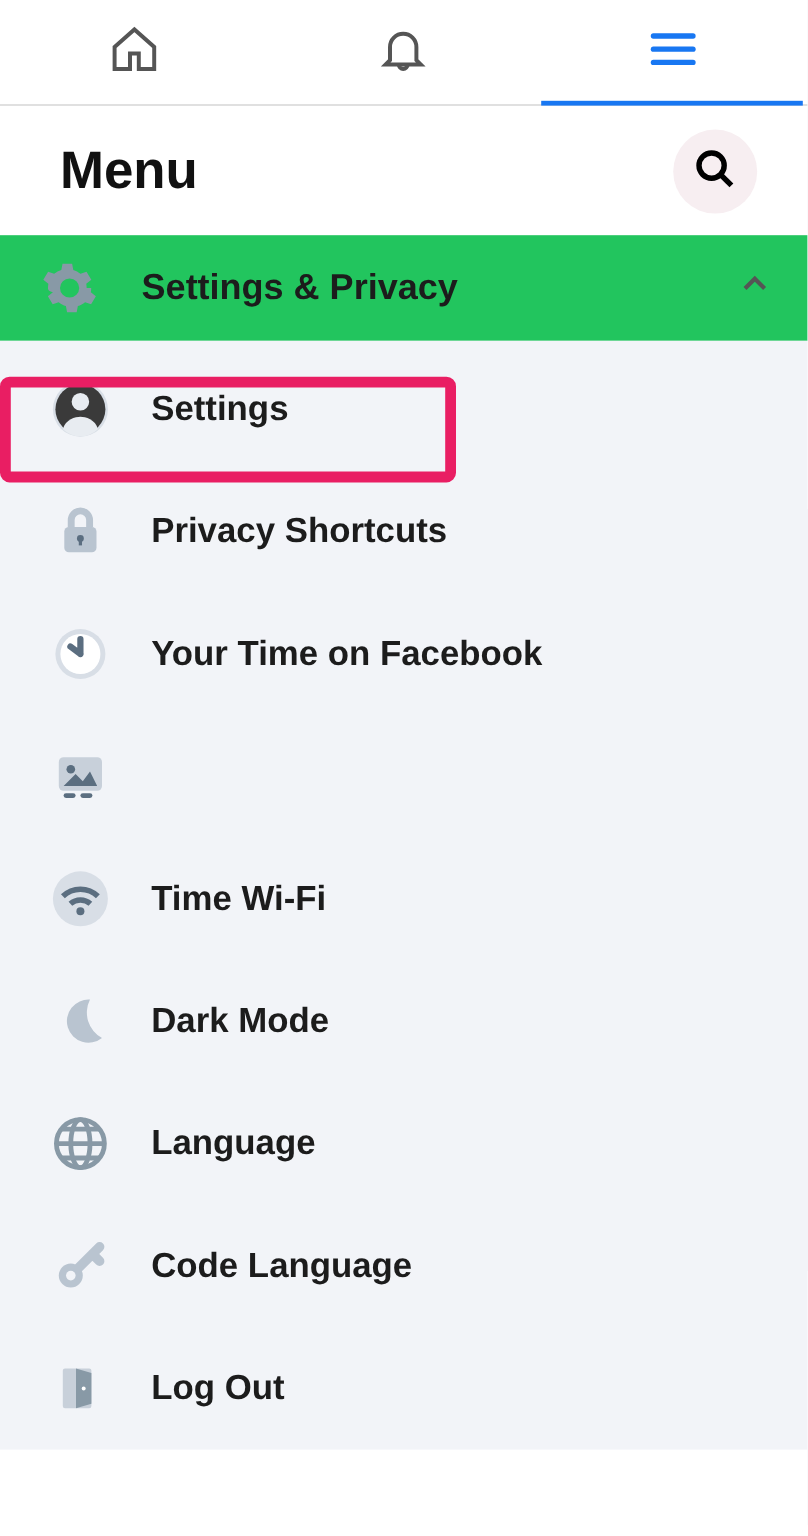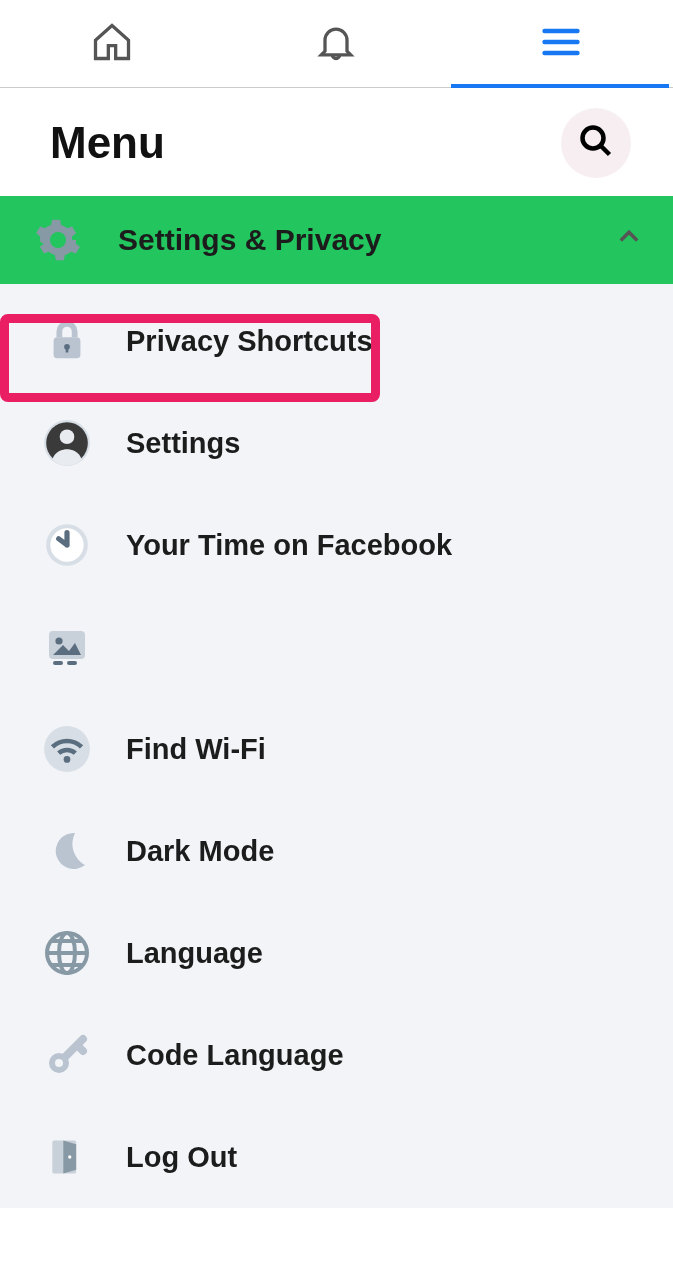--- a/index.html
+++ b/index.html
@@ -147,40 +147,40 @@
     <svg width="28" height="28" viewBox="0 0 24 24" fill="none" stroke="#555" stroke-width="3">
         <polyline points="5 15 12 8 19 15"></polyline>
       </svg>
   </div>
 </div>
 
 <div class="sub-list">
 
   <div class="sub-item">
     <div class="icon-wrap">
+      <svg viewBox="0 0 24 24" width="50" height="50">
+          <circle cx="12" cy="12" r="11" fill="#d8dee6"></circle>
+          <circle cx="12" cy="12" r="10" fill="#3a3a3a"></circle>
+          <circle cx="12" cy="9" r="3.5" fill="#e8ecf1"></circle>
+          <path fill="#e8ecf1" d="M5 20 c1-4 5-5 7-5 s6 1 7 5 a10 10 0 0 1-14 0z"></path>
+        </svg>
+    </div>
+    <div class="label">Settings</div>
+  </div>
+
+  <div class="sub-item">
+    <div class="icon-wrap">
       <svg viewBox="0 0 24 24" width="46" height="46">
           <rect x="5" y="10" width="14" height="11" rx="2" fill="#b9c4d0"></rect>
           <path fill="none" stroke="#b9c4d0" stroke-width="3" d="M8 10 V7 a4 4 0 0 1 8 0 V10"></path>
           <circle cx="12" cy="15" r="1.5" fill="#5b6e80"></circle>
           <rect x="11.3" y="15" width="1.4" height="3" fill="#5b6e80"></rect>
         </svg>
     </div>
     <div class="label">Privacy Shortcuts</div>
-  </div>
-
-  <div class="sub-item">
-    <div class="icon-wrap">
-      <svg viewBox="0 0 24 24" width="50" height="50">
-          <circle cx="12" cy="12" r="11" fill="#d8dee6"></circle>
-          <circle cx="12" cy="12" r="10" fill="#3a3a3a"></circle>
-          <circle cx="12" cy="9" r="3.5" fill="#e8ecf1"></circle>
-          <path fill="#e8ecf1" d="M5 20 c1-4 5-5 7-5 s6 1 7 5 a10 10 0 0 1-14 0z"></path>
-        </svg>
-    </div>
-    <div class="label">Settings</div>
   </div>
 
   <div class="sub-item">
     <div class="icon-wrap">
       <svg viewBox="0 0 24 24" width="50" height="50">
           <circle cx="12" cy="12" r="10" fill="#d8dee6"></circle>
           <circle cx="12" cy="12" r="8" fill="#fff"></circle>
           <path stroke="#5b6e80" stroke-width="2.5" stroke-linecap="round" d="M12 12 L12 6 M12 12 L8 9"></path>
         </svg>
     </div>
@@ -202,21 +202,21 @@
 
   <div class="sub-item">
     <div class="icon-wrap">
       <svg viewBox="0 0 24 24" width="50" height="50">
           <circle cx="12" cy="12" r="11" fill="#d8dee6"></circle>
           <path fill="none" stroke="#5b6e80" stroke-width="2.2" d="M5 11 a10 10 0 0 1 14 0"></path>
           <path fill="none" stroke="#5b6e80" stroke-width="2.2" d="M8 14 a6 6 0 0 1 8 0"></path>
           <circle cx="12" cy="17" r="1.6" fill="#5b6e80"></circle>
         </svg>
     </div>
-    <div class="label">Find Wi-Fi</div>
+    <div class="label">Time Wi-Fi</div>
   </div>
 
   <div class="sub-item">
     <div class="icon-wrap">
       <svg viewBox="0 0 24 24" width="48" height="48">
           <path fill="#b9c4d0" d="M16 3 a9 9 0 1 0 5 16 a12 12 0 0 1-5-16z"></path>
         </svg>
     </div>
     <div class="label">Dark Mode</div>
   </div>

